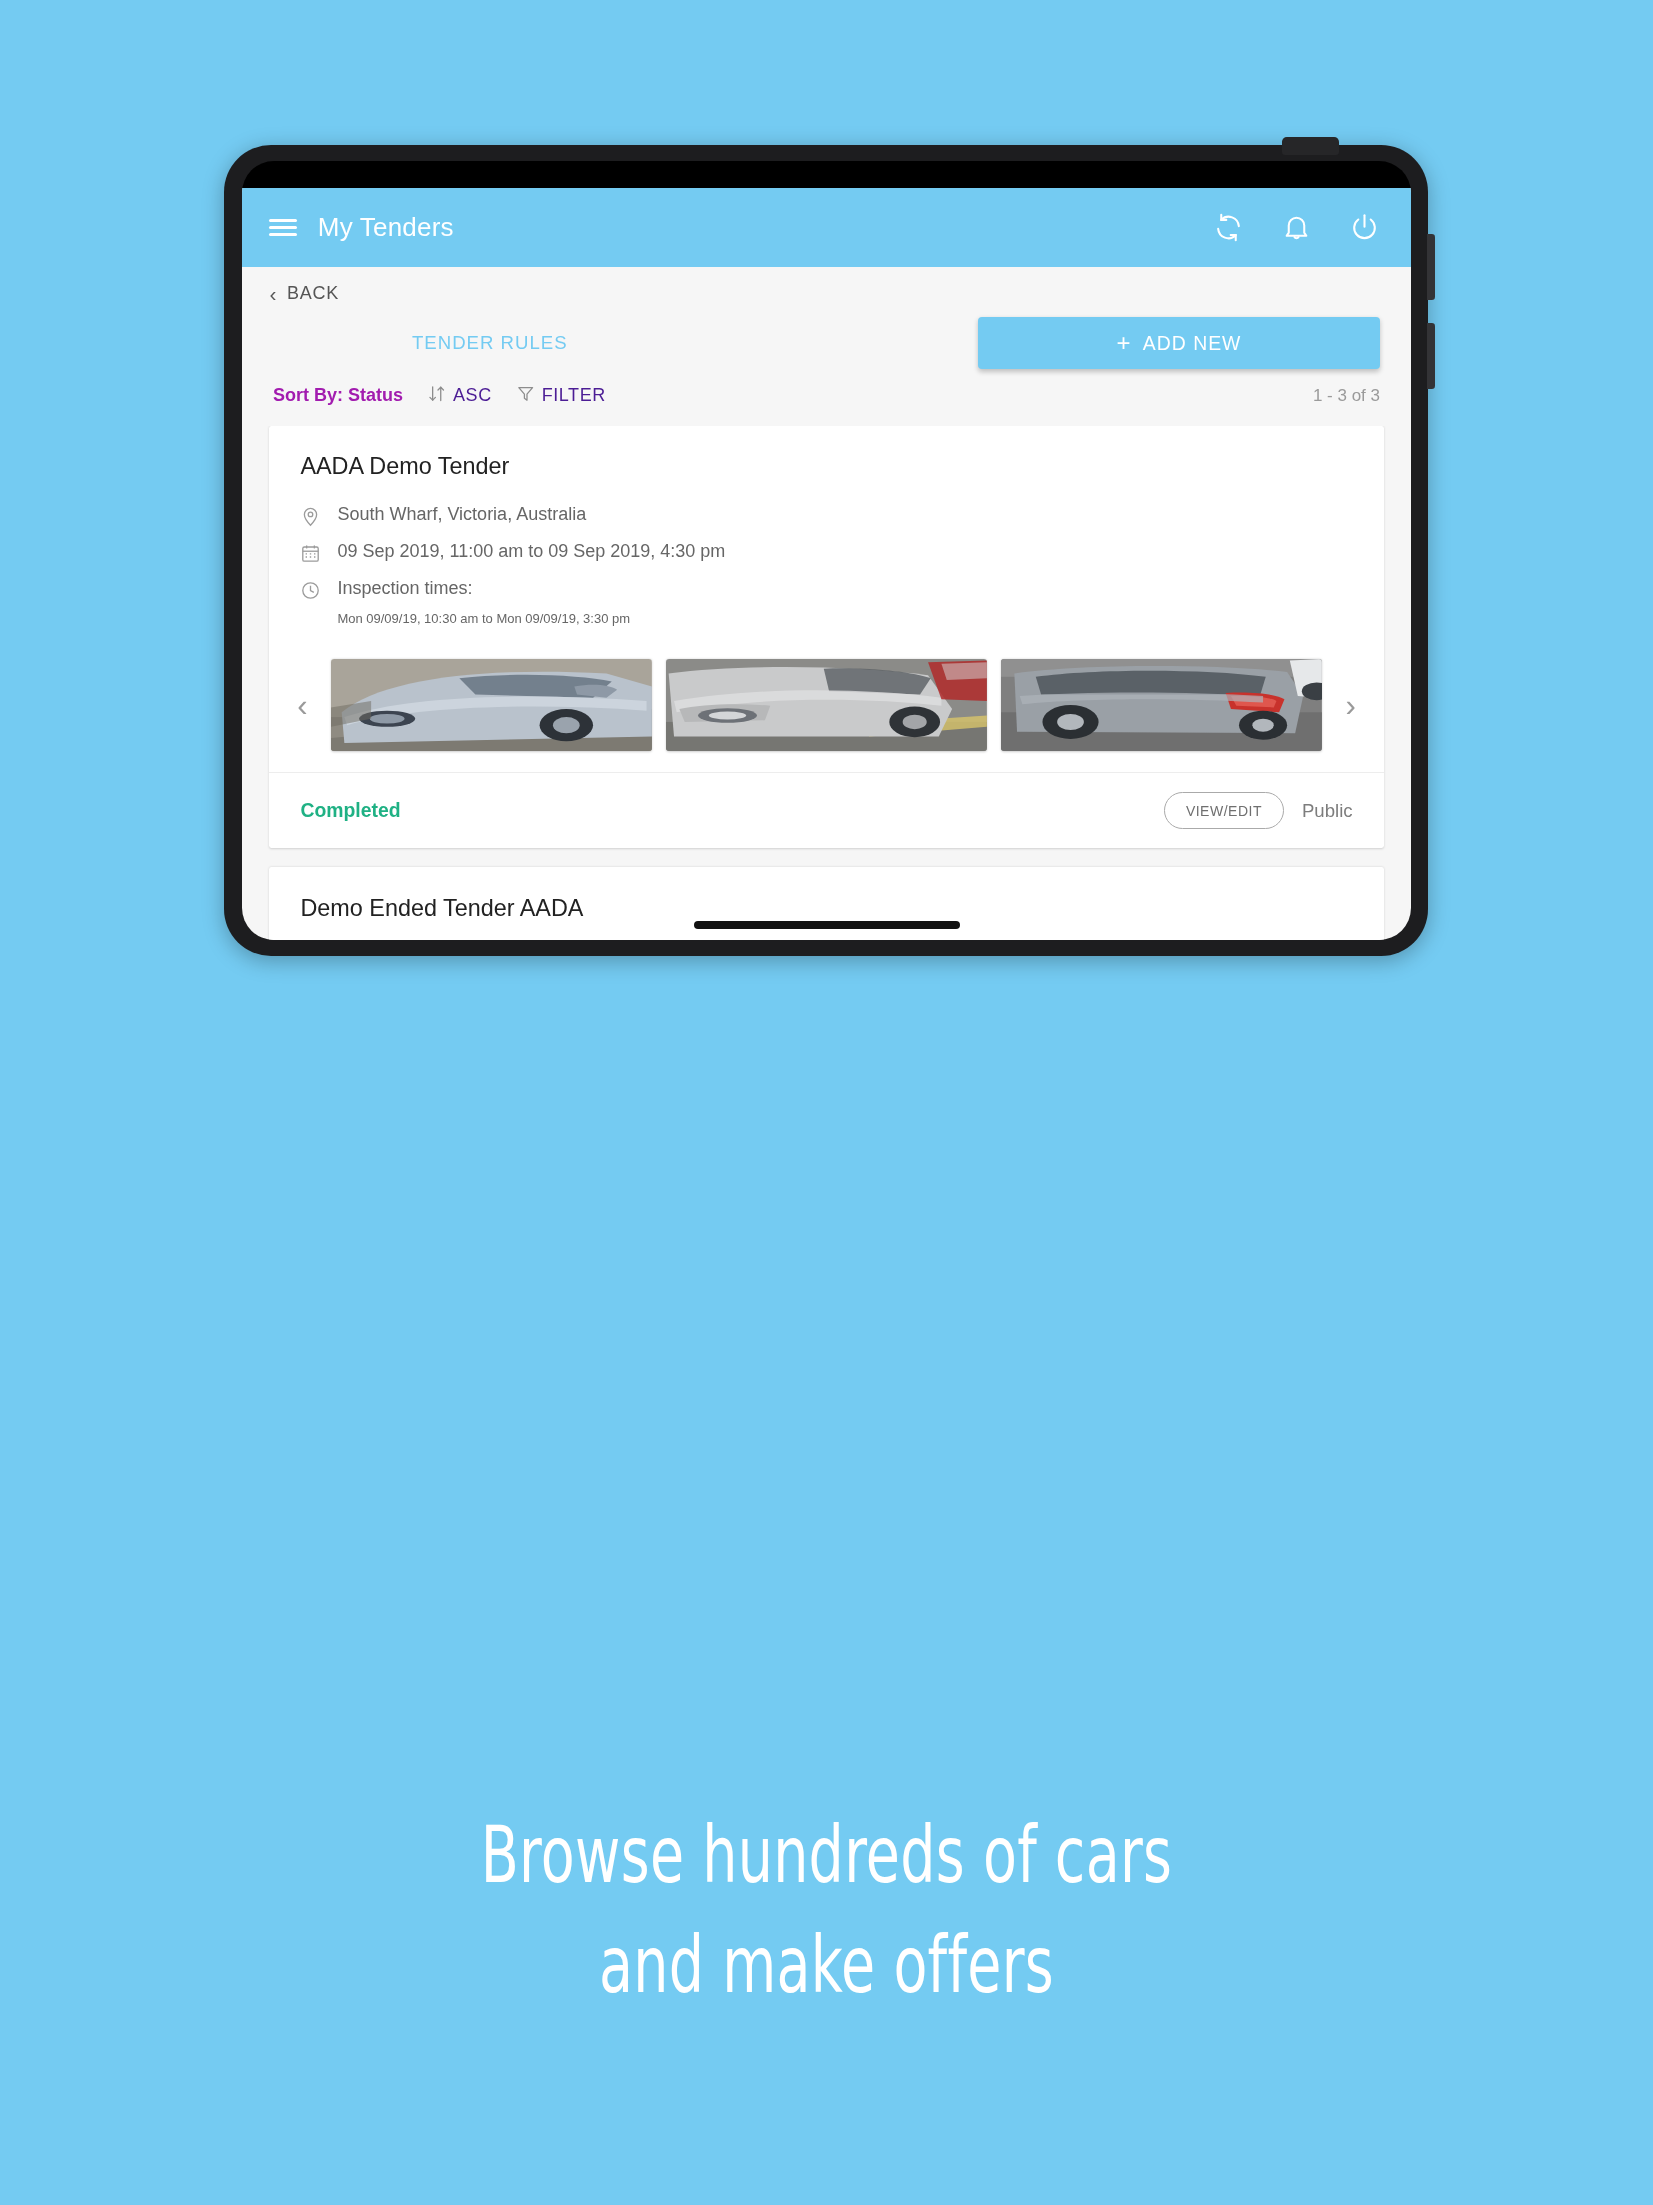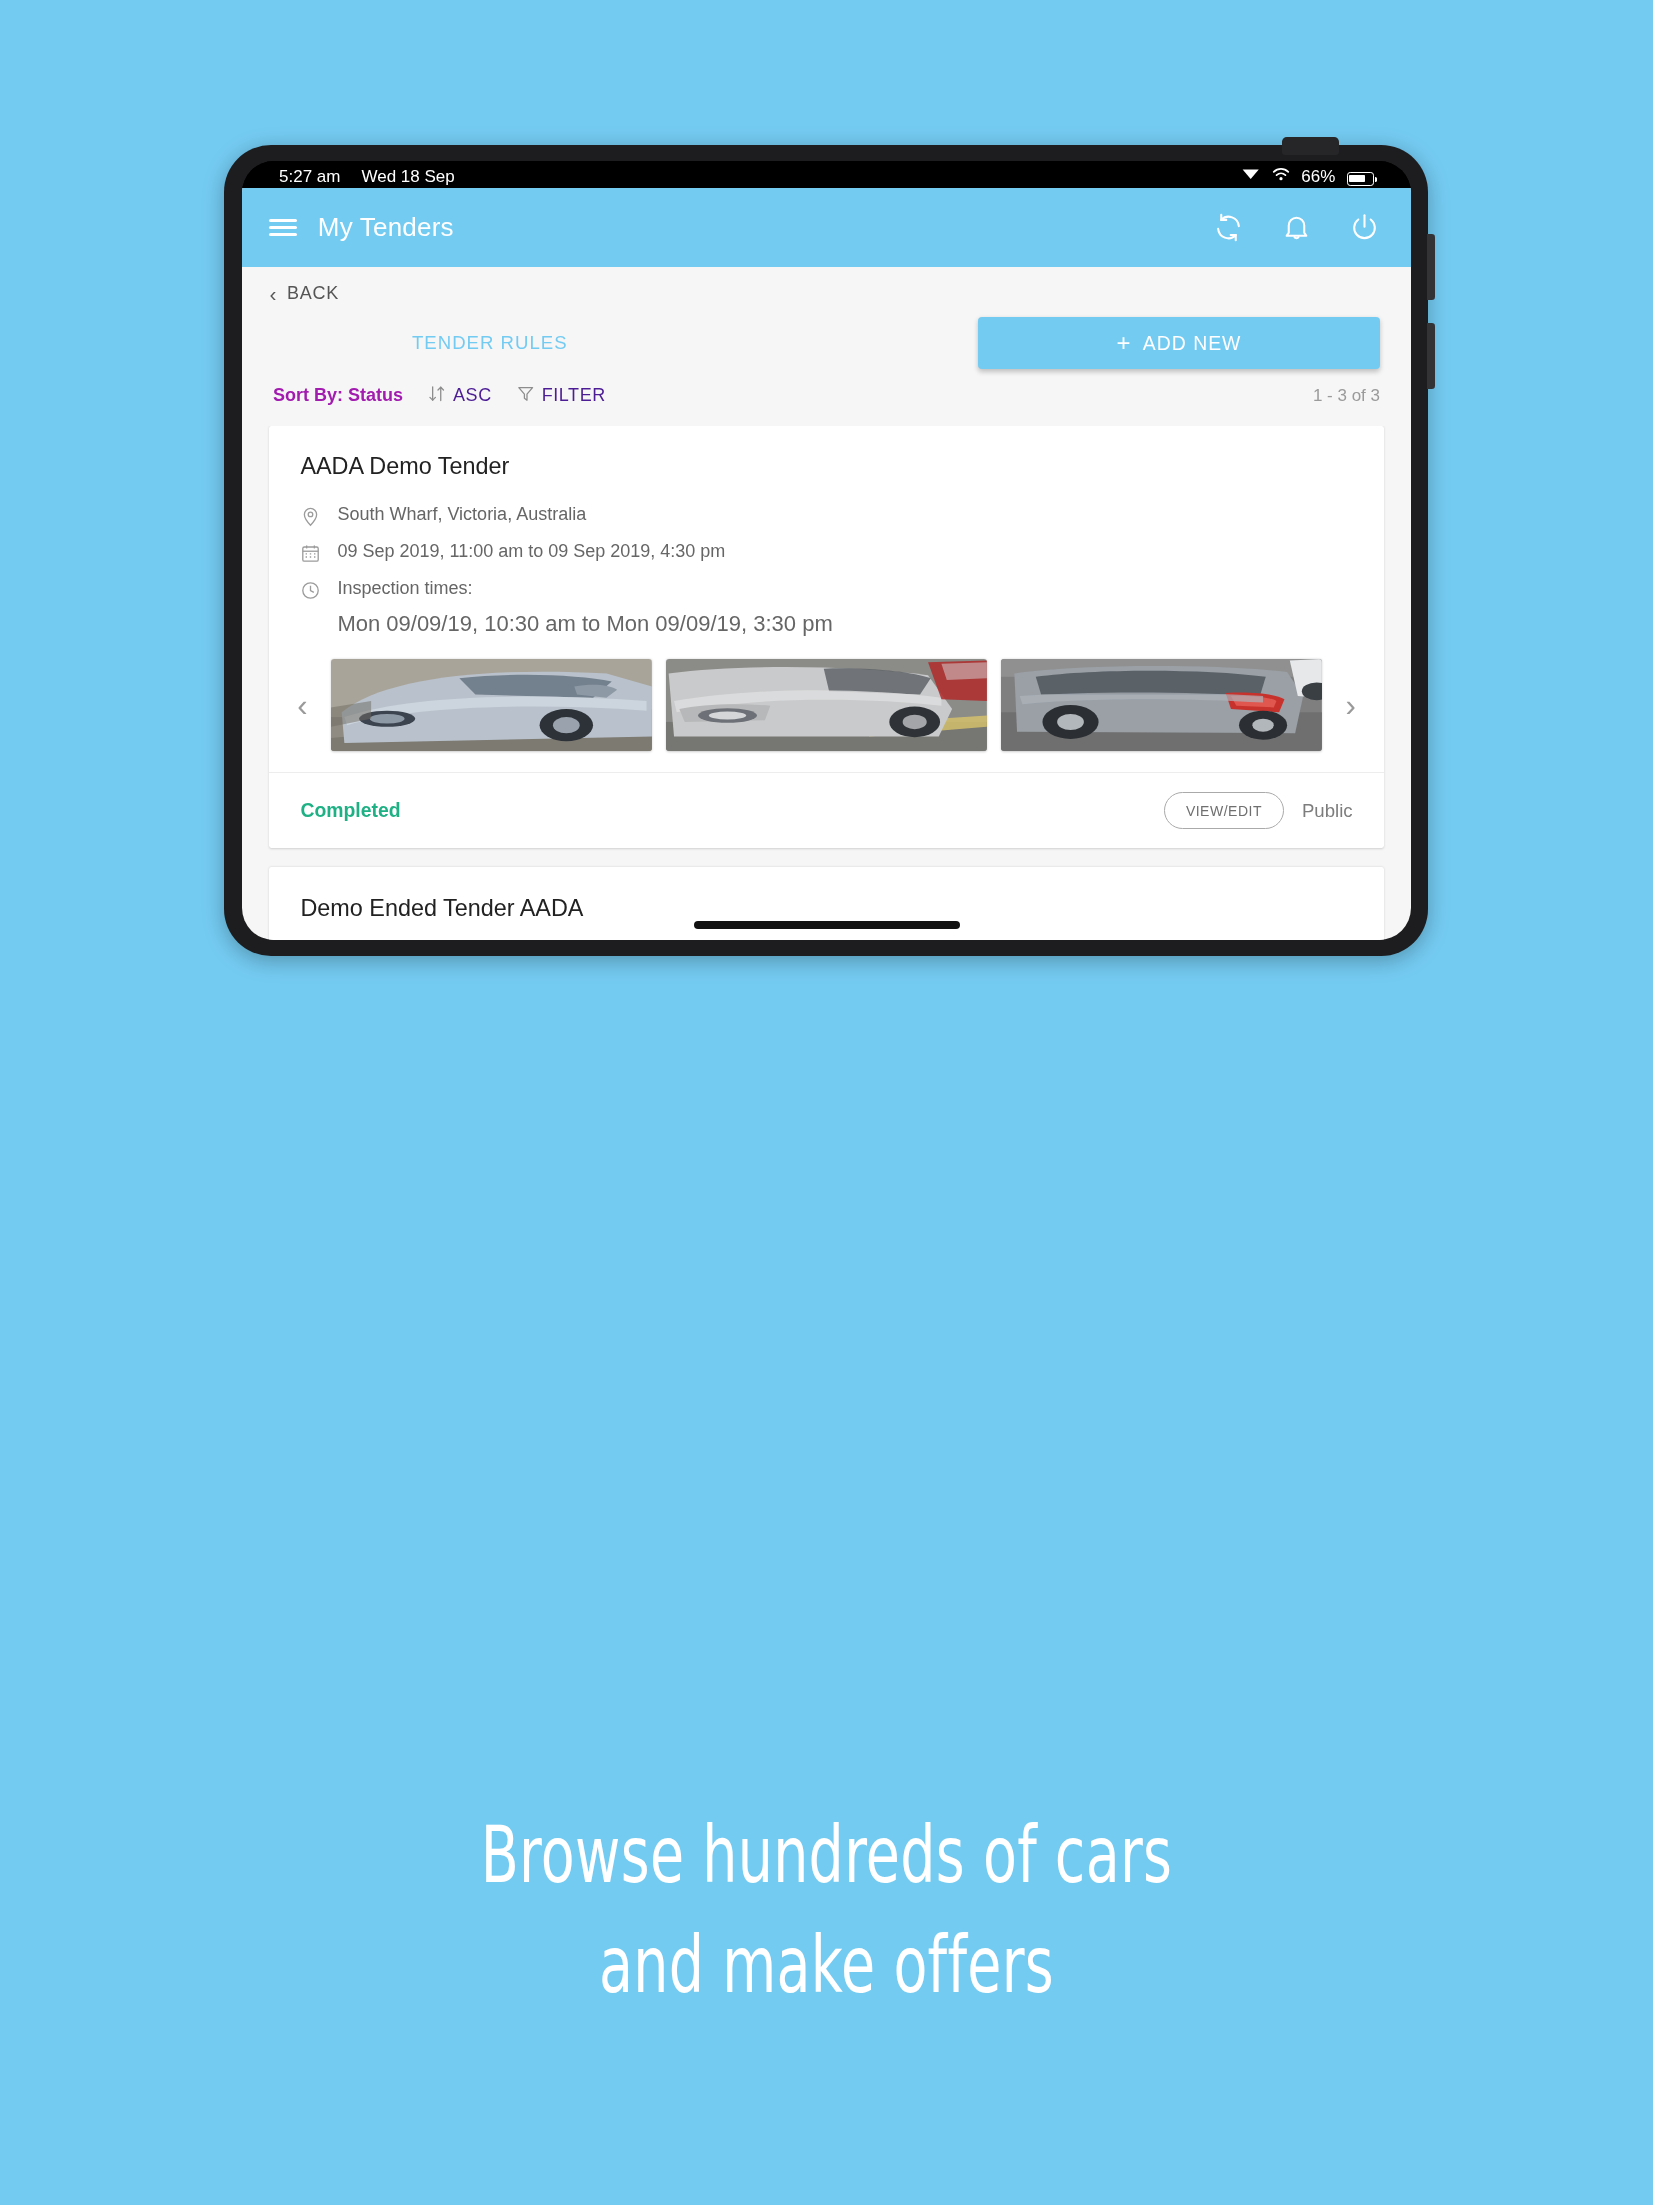--- a/index.html
+++ b/index.html
@@ -151,22 +151,22 @@
   }
   .card-body { padding: 27.4px 31px 8px 31px; }
   .card-title { font-size: 23.4px; color: #222; margin-bottom: 24px; }
   .meta-row {
     display: flex; align-items: flex-start; gap: 16px;
     margin-bottom: 14.5px;
     font-size: 18px; color: #666;
   }
   .meta-ico { width: 21px; height: 21px; flex: 0 0 21px; margin-top: 1.6px; }
   .meta-sub {
-    font-size: 22px; color: #666;
-    margin: -4.8px 0 3px 37px;
+    font-size: 13px; color: #666;
+    margin: -4.8px 0 14px 37px;
   }
 
   
   .carousel {
     display: flex; align-items: center;
     padding: 11.3px 19.4px 21px 19.4px;
     gap: 14.5px;
   }
   .car-arrow {
     width: 27.4px; flex: 0 0 27.4px;
@@ -223,44 +223,20 @@
 </head>
 <body>
 
 <div id="device-frame">
   <div id="camera-nub"></div>
   <div class="vol-btn" id="vol-up"></div>
   <div class="vol-btn" id="vol-down"></div>
 
   <div id="screen">
 
-    <div id="status-bar">
-      <div id="status-left">
-        <span>5:27 am</span>
-        <span>Wed 18 Sep</span>
-      </div>
-      <div id="status-right">
-        <span class="sb-ico">
-          <svg width="19.4" height="14.5" viewBox="0 0 24 18">
-              <path d="M2 3 L22 3 L12 15 Z" fill="#fff"></path>
-            </svg>
-        </span>
-        <span class="sb-ico">
-          <svg width="18" height="14.5" viewBox="0 0 22 18">
-            <path d="M2 6 A13 13 0 0 1 20 6" stroke="#fff" stroke-width="2.2" fill="none" stroke-linecap="round"></path>
-            <path d="M5.5 10 A8.5 8.5 0 0 1 16.5 10" stroke="#fff" stroke-width="2.2" fill="none" stroke-linecap="round"></path>
-            <circle cx="11" cy="14.5" r="2" fill="#fff"></circle>
-          </svg>
-        </span>
-        <span>66%</span>
-        <span id="battery-shell">
-          <span id="battery-fill"></span>
-        </span>
-      </div>
-    </div>
 
     <div id="app">
 
       <div id="app-bar">
         <div id="hamburger">
           <span></span>
             <span></span>
             <span></span>
         </div>
         <div id="app-title">My Tenders</div>

